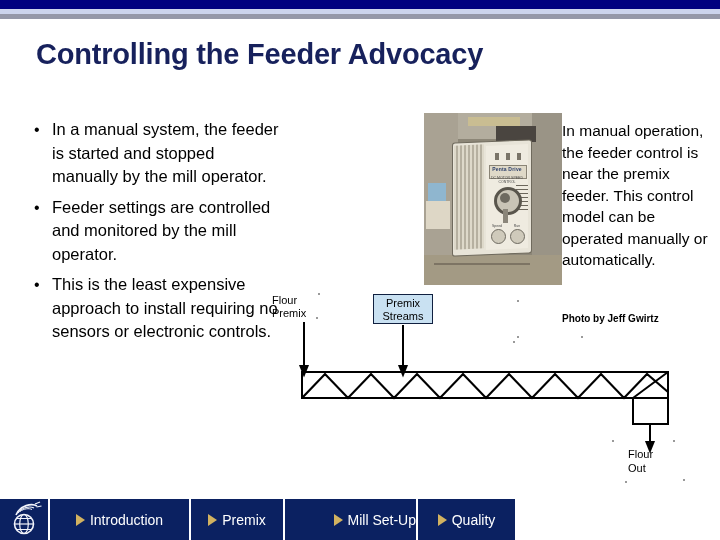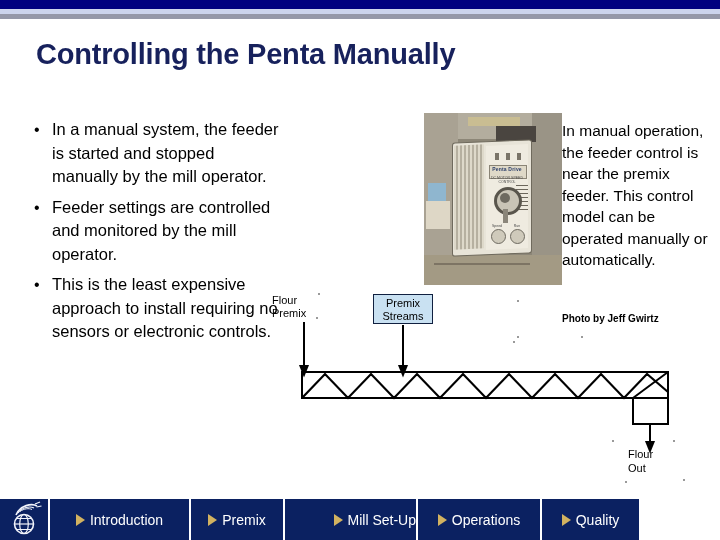--- a/index.html
+++ b/index.html
@@ -250,21 +250,21 @@
     background: #9a9a9a;
   }
 </style>
 </head>
 <body>
 
 <div id="topbar-navy"></div>
 <div id="topbar-lavender"></div>
 <div id="topbar-gray"></div>
 
-<div id="page-title">Controlling the Penta Manually</div>
+<div id="page-title">Controlling the Feeder Advocacy</div>
 
 <ul id="bullet-list">
   <li class="bullet-item">
     <span class="bullet-dot">•</span>
     <span class="bullet-text">In a manual system, the feeder is started and stopped manually by the mill operator.</span>
   </li>
   <li class="bullet-item">
     <span class="bullet-dot">•</span>
     <span class="bullet-text">Feeder settings are controlled and monitored by the mill operator.</span>
   </li>
@@ -373,21 +373,17 @@
     <span class="nav-label">Introduction</span>
   </div>
   <div class="nav-btn" style="flex:0 0 92px;">
     <span class="nav-arrow"></span>
     <span class="nav-label">Premix</span>
   </div>
   <div class="nav-btn" style="flex:0 0 131px;justify-content:flex-end;">
     <span class="nav-arrow"></span>
     <span class="nav-label">Mill Set-Up</span>
   </div>
-  <div class="nav-btn" style="flex:0 0 122px;">
-    <span class="nav-arrow"></span>
-    <span class="nav-label">Operations</span>
-  </div>
   <div class="nav-btn" style="flex:0 0 97px;">
     <span class="nav-arrow"></span>
     <span class="nav-label">Quality</span>
   </div>
 </div>
 
 </body></html>

